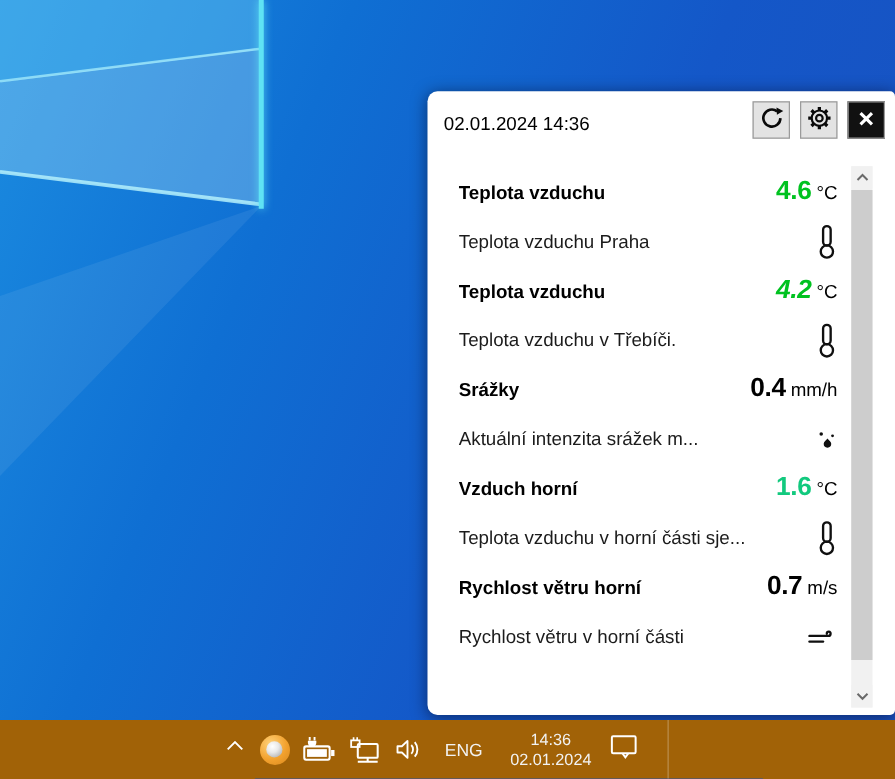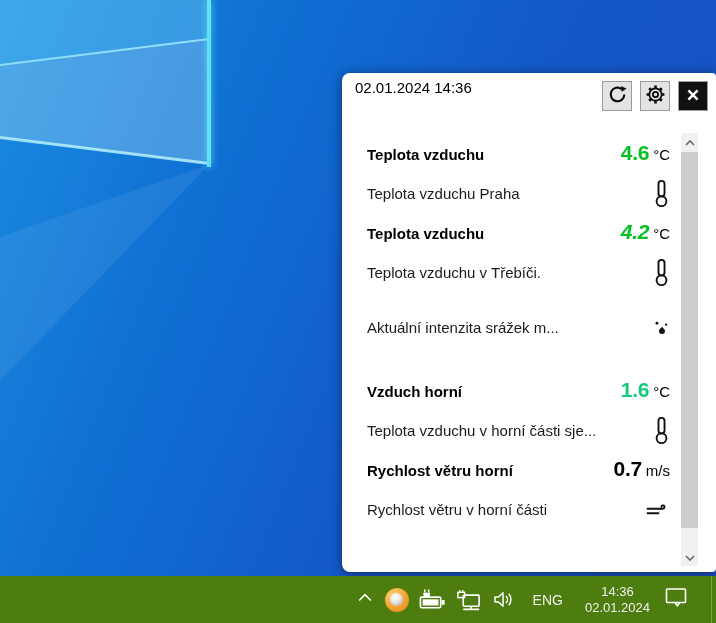--- a/index.html
+++ b/index.html
@@ -22,21 +22,21 @@
   .edge-d1{position:absolute;left:0;top:64px;width:211px;height:2px;
     background:rgba(160,232,250,0.8);transform-origin:0 50%;transform:rotate(-7.1deg);}
   .edge-d2{position:absolute;left:0;top:136px;width:211px;height:2.5px;
     background:rgba(180,240,252,0.85);transform-origin:0 50%;transform:rotate(7.1deg);}
   .beam1{position:absolute;left:0;top:160px;width:209px;height:240px;
     clip-path:polygon(100% 2%,0 32%,0 92%);background:rgba(255,255,255,0.07);}
 
   
   .panel{position:absolute;left:342px;top:73px;width:374px;height:499px;background:#ffffff;
     border-radius:8px 4px 4px 8px;box-shadow:0 2px 12px rgba(0,0,20,0.5);box-sizing:border-box;}
-  .panel-header{position:absolute;left:13px;top:6px;font-size:15px;color:#000;}
+  .panel-header{position:absolute;left:13px;top:18px;font-size:15px;color:#000;}
   .panel-buttons{position:absolute;top:8px;right:8px;display:flex;gap:8px;}
   .pbtn{width:30px;height:30px;background:#e3e3e3;border:1px solid #9b9b9b;
     display:flex;align-items:center;justify-content:center;padding:0;box-sizing:border-box;cursor:pointer;}
   .pbtn.close{background:#111;}
 
   .panel-list{position:absolute;left:25px;top:57px;width:303px;height:442px;overflow:hidden;}
   .row{height:79px;box-sizing:border-box;padding-top:11px;}
   .row-top{display:flex;justify-content:space-between;align-items:baseline;height:24px;gap:35px;}
   .row-title{font-size:15px;font-weight:700;color:#000;}
   .row-value{white-space:nowrap;}
@@ -48,22 +48,22 @@
 
   
   .scrollbar{position:absolute;top:60px;right:18px;width:17px;height:433px;background:#f1f1f1;}
   .sb-btn{position:absolute;left:0;width:17px;height:18px;background:#f1f1f1;display:flex;
     align-items:center;justify-content:center;}
   .sb-up{top:0;}
   .sb-down{bottom:0;}
   .sb-thumb{position:absolute;left:0;top:19px;width:17px;height:376px;background:#cdcdcd;}
 
   
-  .taskbar{position:absolute;left:0;bottom:0;width:716px;height:47px;background:#4d7c0f;
-    display:flex;align-items:center;justify-content:flex-end;box-sizing:border-box;padding-right:4px;}
+  .taskbar{position:absolute;left:0;bottom:0;width:716px;height:47px;background:#a16207;
+    display:flex;align-items:center;justify-content:center;box-sizing:border-box;padding-right:4px;}
   .tray-item{display:flex;align-items:center;justify-content:center;margin-right:9px;cursor:pointer;}
   .tray-orb{width:24px;height:24px;border-radius:50%;
     background:radial-gradient(circle at 35% 30%, #ffd27a, #f2a12e 55%, #d9881c 100%);
     display:flex;align-items:center;justify-content:center;}
   .orb-core{width:13px;height:13px;border-radius:50%;
     background:radial-gradient(circle at 38% 32%, #ffffff 0%, #e9e9e9 40%, #9e9e9e 100%);}
   .lang{color:#f2f2f2;font-size:14px;margin:0 14px 0 6px;cursor:pointer;}
   .clock{color:#f2f2f2;font-size:13px;line-height:16px;text-align:center;margin:0 14px 0 8px;cursor:pointer;}
   .tb-sep{width:1px;height:47px;background:rgba(255,255,255,0.28);margin-left:14px;}
 </style>
@@ -138,20 +138,24 @@
         <span class="row-icon">
           <svg width="17" height="29" viewBox="0 0 18 30">
             <rect x="5.8" y="1.6" width="6.4" height="16.5" rx="3.2" fill="none" stroke="#101010" stroke-width="2"></rect>
             <circle cx="9" cy="23.2" r="5.2" fill="none" stroke="#101010" stroke-width="2"></circle>
           </svg>
         </span>
       </div>
     </div>
 
     <div class="row">
+      <div class="row-top">
+        <span class="row-title">Srážky</span>
+        <span class="row-value"><span class="val" style="color: rgb(0, 0, 0);">0.4</span><span class="unit">mm/h</span></span>
+      </div>
       <div class="row-bottom">
         <span class="row-sub">Aktuální intenzita srážek m...</span>
         <span class="row-icon">
           <svg width="17" height="17" viewBox="0 0 18 18">
             <path d="M9.5 8.2c1 1.7 3.2 2.6 3.2 4.6a3.2 3.2 0 1 1-6.4 0c0-2 2.2-2.9 3.2-4.6z" fill="#101010"></path>
             <circle cx="4.2" cy="4.5" r="1.5" fill="#101010"></circle>
             <circle cx="13.8" cy="6" r="1.2" fill="#101010"></circle>
           </svg>
         </span>
       </div>

